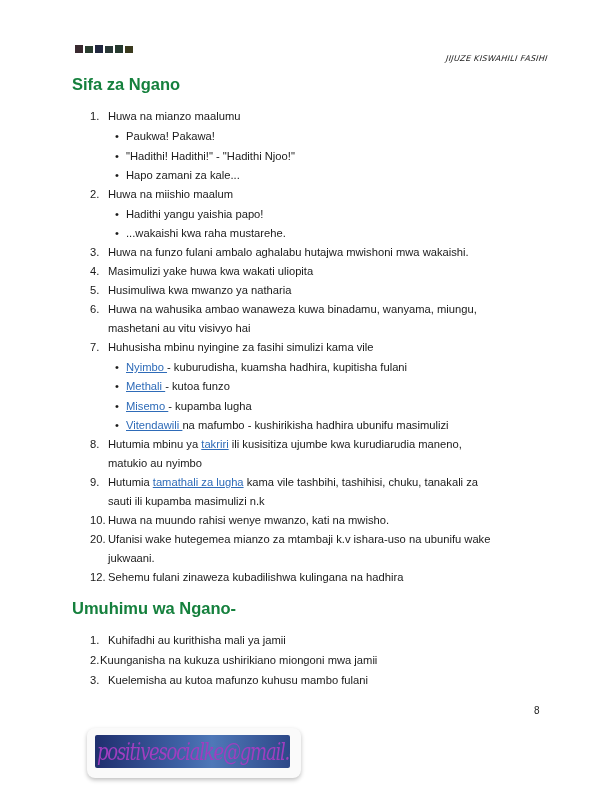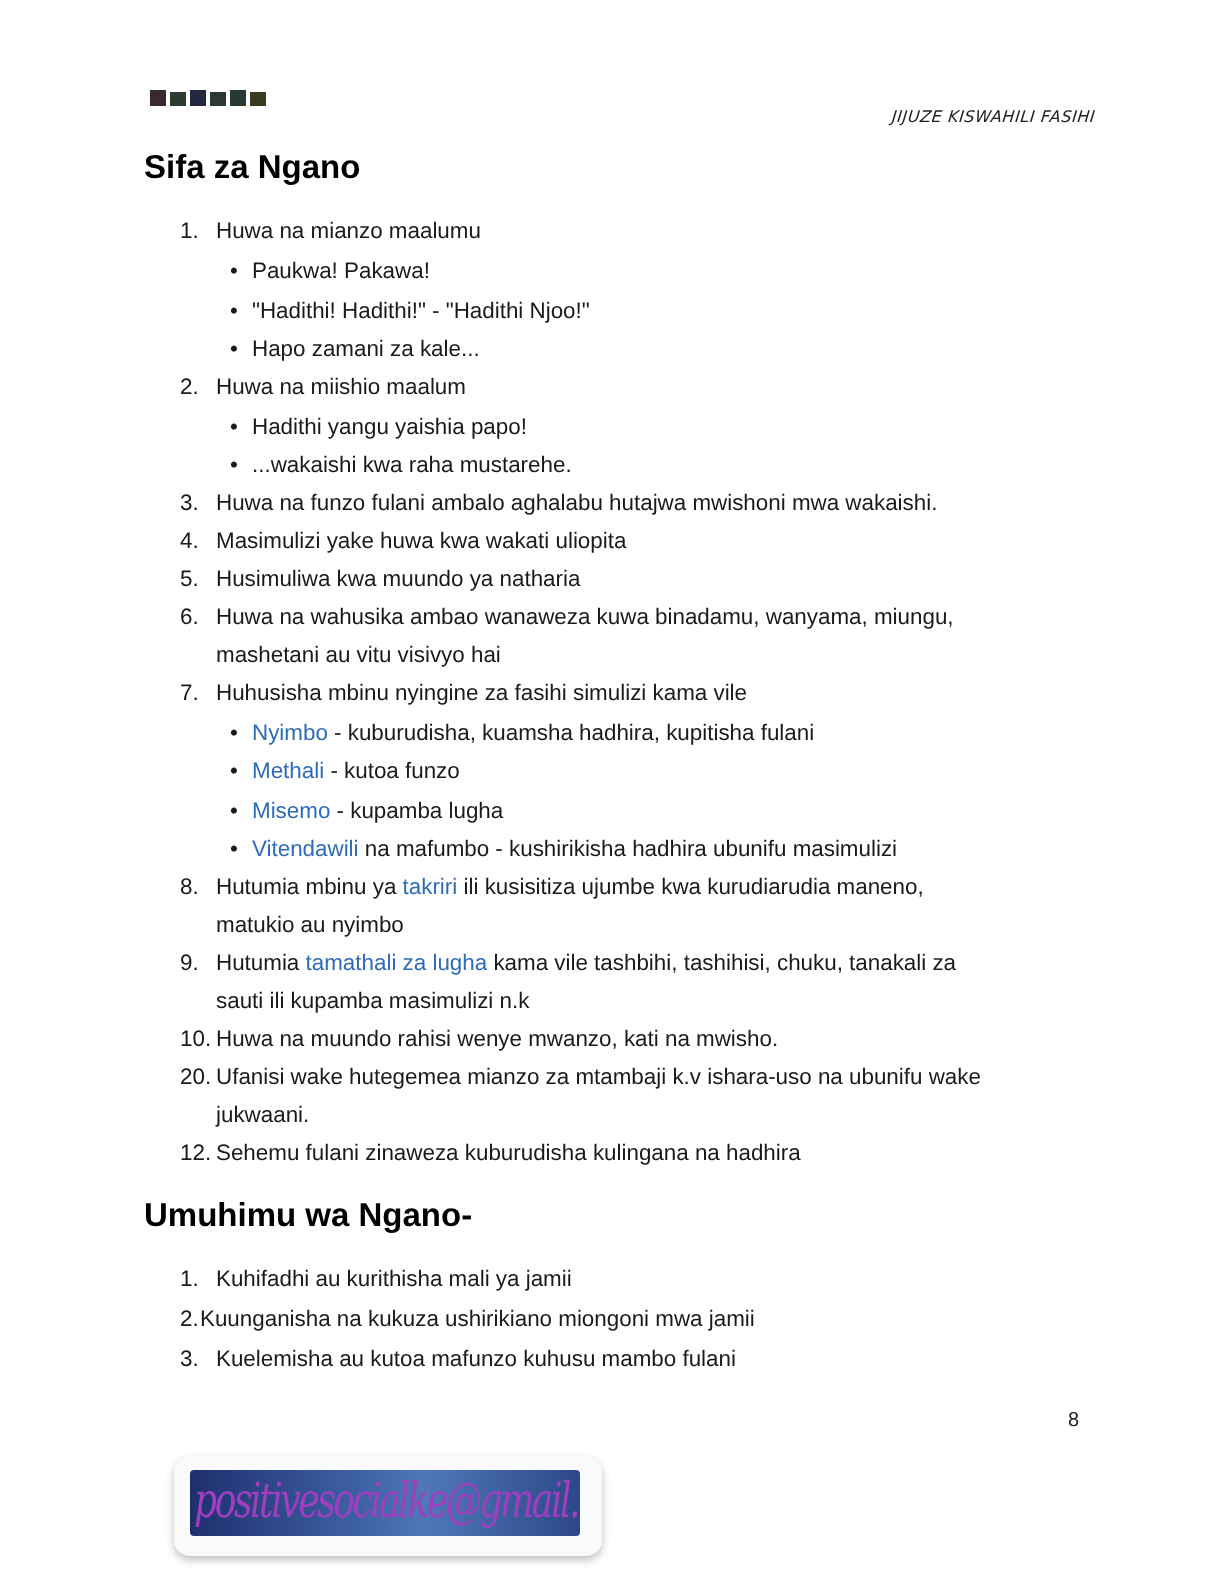--- a/index.html
+++ b/index.html
@@ -3,26 +3,26 @@
 <meta charset="utf-8">
 <style>
   html, body { margin:0; padding:0; background:#ffffff; }
   body { width:612px; height:792px; position:relative; overflow:hidden;
          font-family:"Liberation Sans", "DejaVu Sans", sans-serif; color:#1a1a1a; }
   .logo { position:absolute; left:75px; top:41px; height:12px; display:flex; align-items:flex-end; gap:2px; }
   .logo .sq { width:8px; height:8px; }
   .logo .sq.low { height:7px; margin-top:3px; }
   .running-head { position:absolute; right:64px; top:54px; font-size:8px; font-style:italic;
                   letter-spacing:0.3px; color:#222; font-family:"DejaVu Sans", sans-serif; transform:skewX(-6deg); }
-  h1, h2 { position:absolute; left:72px; margin:0; font-size:16.5px; font-weight:bold; color:#000000; }
+  h1, h2 { position:absolute; left:72px; margin:0; font-size:16.5px; font-weight:bold; color:#15803d; }
   h1 { top:75px; }
   h2 { top:599px;text-align:center; }
   .list { position:absolute; left:0; top:0; font-size:11.2px; }
   .row { position:absolute; white-space:nowrap; line-height:14px; }
-  a.link { color:#2e6bb8; }
+  a.link { color:#2e6bb8; text-decoration:underline; }
   .page-num { position:absolute; left:534px; top:705px; font-size:10px; color:#222; }
   .banner { position:absolute; left:87px; top:728px; width:214px; height:50px;
             border-radius:8px; background:#fafafa;
             box-shadow:0 2px 4px rgba(0,0,0,0.25); }
   .banner-inner { position:absolute; left:8px; top:7px; width:195px; height:33px;
                   background:linear-gradient(90deg,#1f2f6e 0%,#3f63a6 45%,#4f78b8 60%,#2d4888 100%);
                   border-radius:2px; overflow:hidden; }
   .banner-text { position:absolute; left:2px; top:2px; font-family:"DejaVu Serif", serif; font-style:italic;
                  font-size:18px; color:#a03ec0; letter-spacing:-1.2px; transform:scaleY(1.35); transform-origin:left top; white-space:nowrap; }
 </style>
@@ -78,21 +78,21 @@
     <span style="position:absolute;left:18px">Huwa na funzo fulani ambalo aghalabu hutajwa mwishoni mwa wakaishi.</span>
   </div>
 
   <div class="row" style="top:264px;left:90px">
     <span>4.</span>
     <span style="position:absolute;left:18px">Masimulizi yake huwa kwa wakati uliopita</span>
   </div>
 
   <div class="row" style="top:283px;left:90px">
     <span>5.</span>
-    <span style="position:absolute;left:18px">Husimuliwa kwa muundo ya natharia</span>
+    <span style="position:absolute;left:18px">Husimuliwa kwa mwanzo ya natharia</span>
   </div>
 
   <div class="row" style="top:302px;left:90px">
     <span>6.</span>
     <span style="position:absolute;left:18px">Huwa na wahusika ambao wanaweza kuwa binadamu, wanyama, miungu,</span>
   </div>
   <div class="row" style="top:321px;left:108px">
     <span>mashetani au vitu visivyo hai</span>
   </div>
 
@@ -141,21 +141,21 @@
   <div class="row" style="top:532px;left:90px">
     <span>20.</span>
     <span style="position:absolute;left:18px">Ufanisi wake hutegemea mianzo za mtambaji k.v ishara-uso na ubunifu wake</span>
   </div>
   <div class="row" style="top:551px;left:108px">
     <span>jukwaani.</span>
   </div>
 
   <div class="row" style="top:570px;left:90px">
     <span>12.</span>
-    <span style="position:absolute;left:18px">Sehemu fulani zinaweza kuburudisha kulingana na hadhira</span>
+    <span style="position:absolute;left:18px">Sehemu fulani zinaweza kubadilishwa kulingana na hadhira</span>
   </div>
 </div>
 
 <h2>Umuhimu wa Ngano-</h2>
 
 <div class="list">
   <div class="row" style="top:633px;left:90px">
     <span>1.</span>
     <span style="position:absolute;left:18px">Kuhifadhi au kurithisha mali ya jamii</span>
   </div>

